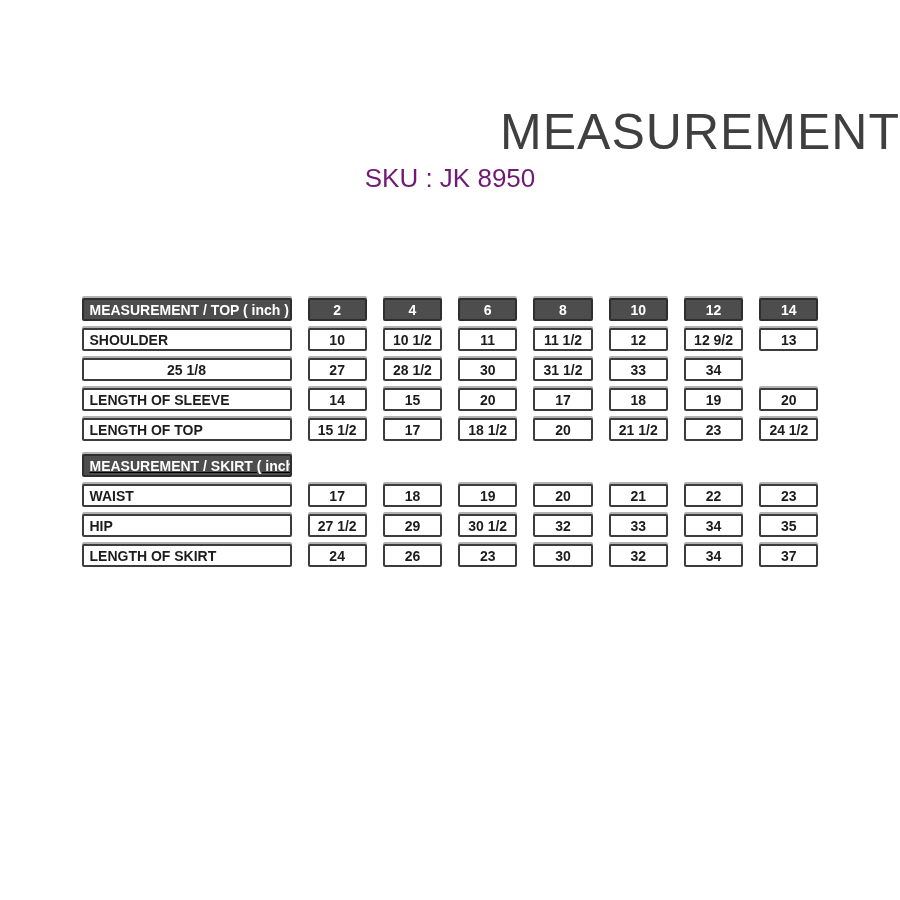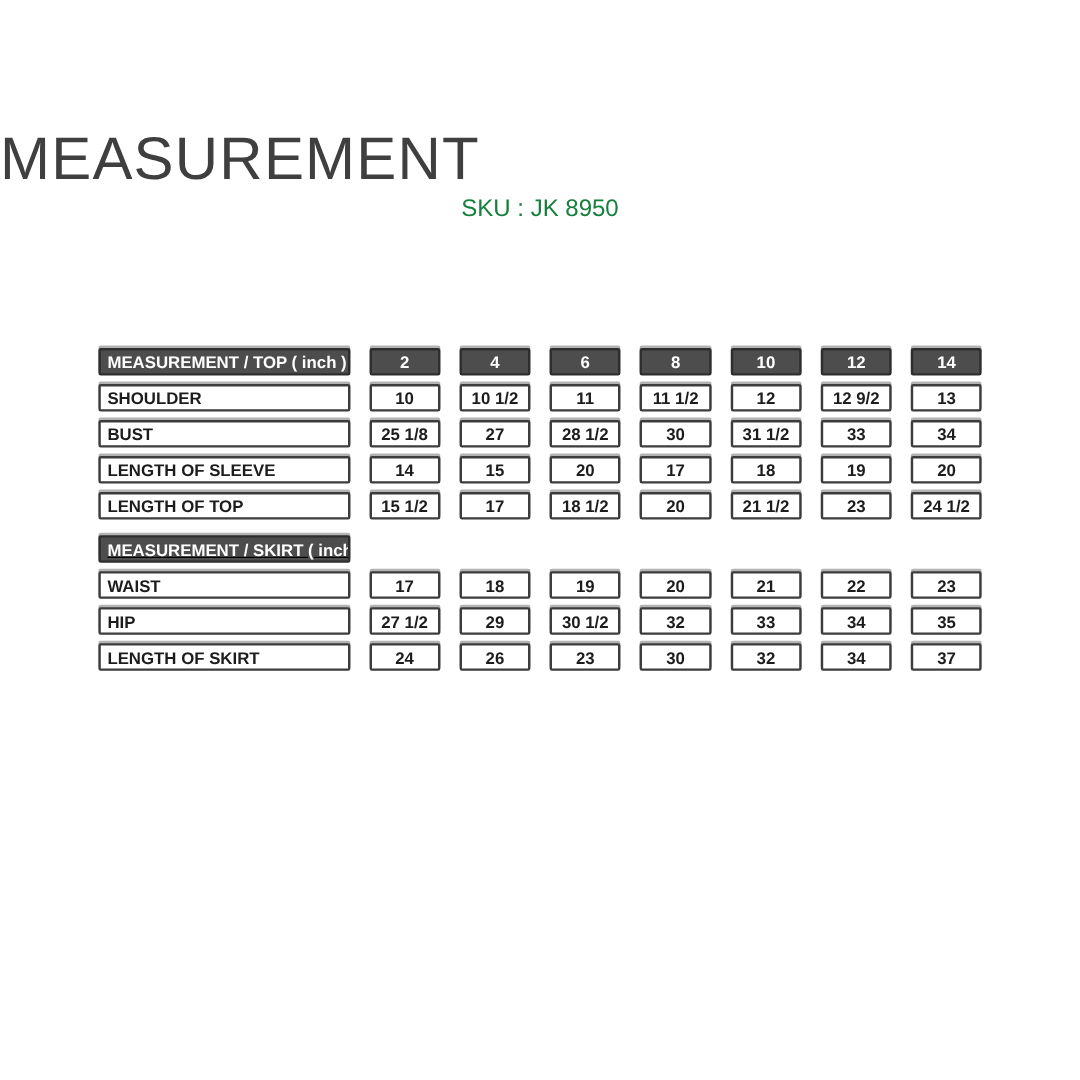--- a/index.html
+++ b/index.html
@@ -12,33 +12,33 @@
     font-family: "Liberation Sans", sans-serif;
   }
   .page {
     width: 900px;
     height: 900px;
     position: relative;
   }
   .title {
     margin: 0;
     padding-top: 106px;
-    text-align: left;
+    text-align: right;
     font-size: 50px;
     font-weight: 400;
     letter-spacing: 1px;
     color: #3f3f3f;
     line-height: 1.04;
   }
   .sku {
     margin-top: 5px;
     text-align: center;
-    font-size: 20px;
+    font-size: 26px;
     font-weight: 400;
-    color: #15803d;
+    color: #701a75;
   }
   .chart {
     width: 737px;
     margin: 104px auto 0 auto;
   }
   .row {
     display: grid;
     grid-template-columns: 210px repeat(7, 1fr);
     column-gap: 16px;
     margin-bottom: 7px;
@@ -99,21 +99,20 @@
         <div class="cell label">SHOULDER</div>
         <div class="cell ">10</div>
         <div class="cell ">10 1/2</div>
         <div class="cell ">11</div>
         <div class="cell ">11 1/2</div>
         <div class="cell ">12</div>
         <div class="cell ">12 9/2</div>
         <div class="cell ">13</div>
       </div>
       <div class="row">
-        <div class="cell label">BUST</div>
         <div class="cell ">25 1/8</div>
         <div class="cell ">27</div>
         <div class="cell ">28 1/2</div>
         <div class="cell ">30</div>
         <div class="cell ">31 1/2</div>
         <div class="cell ">33</div>
         <div class="cell ">34</div>
       </div>
       <div class="row">
         <div class="cell label">LENGTH OF SLEEVE</div>

